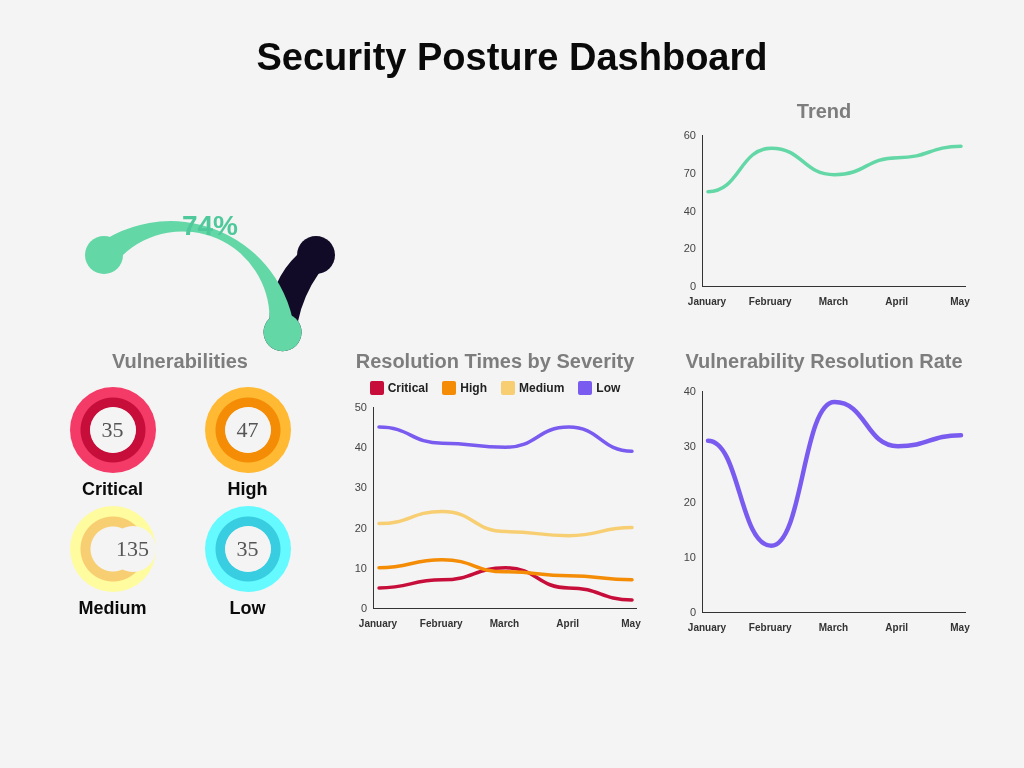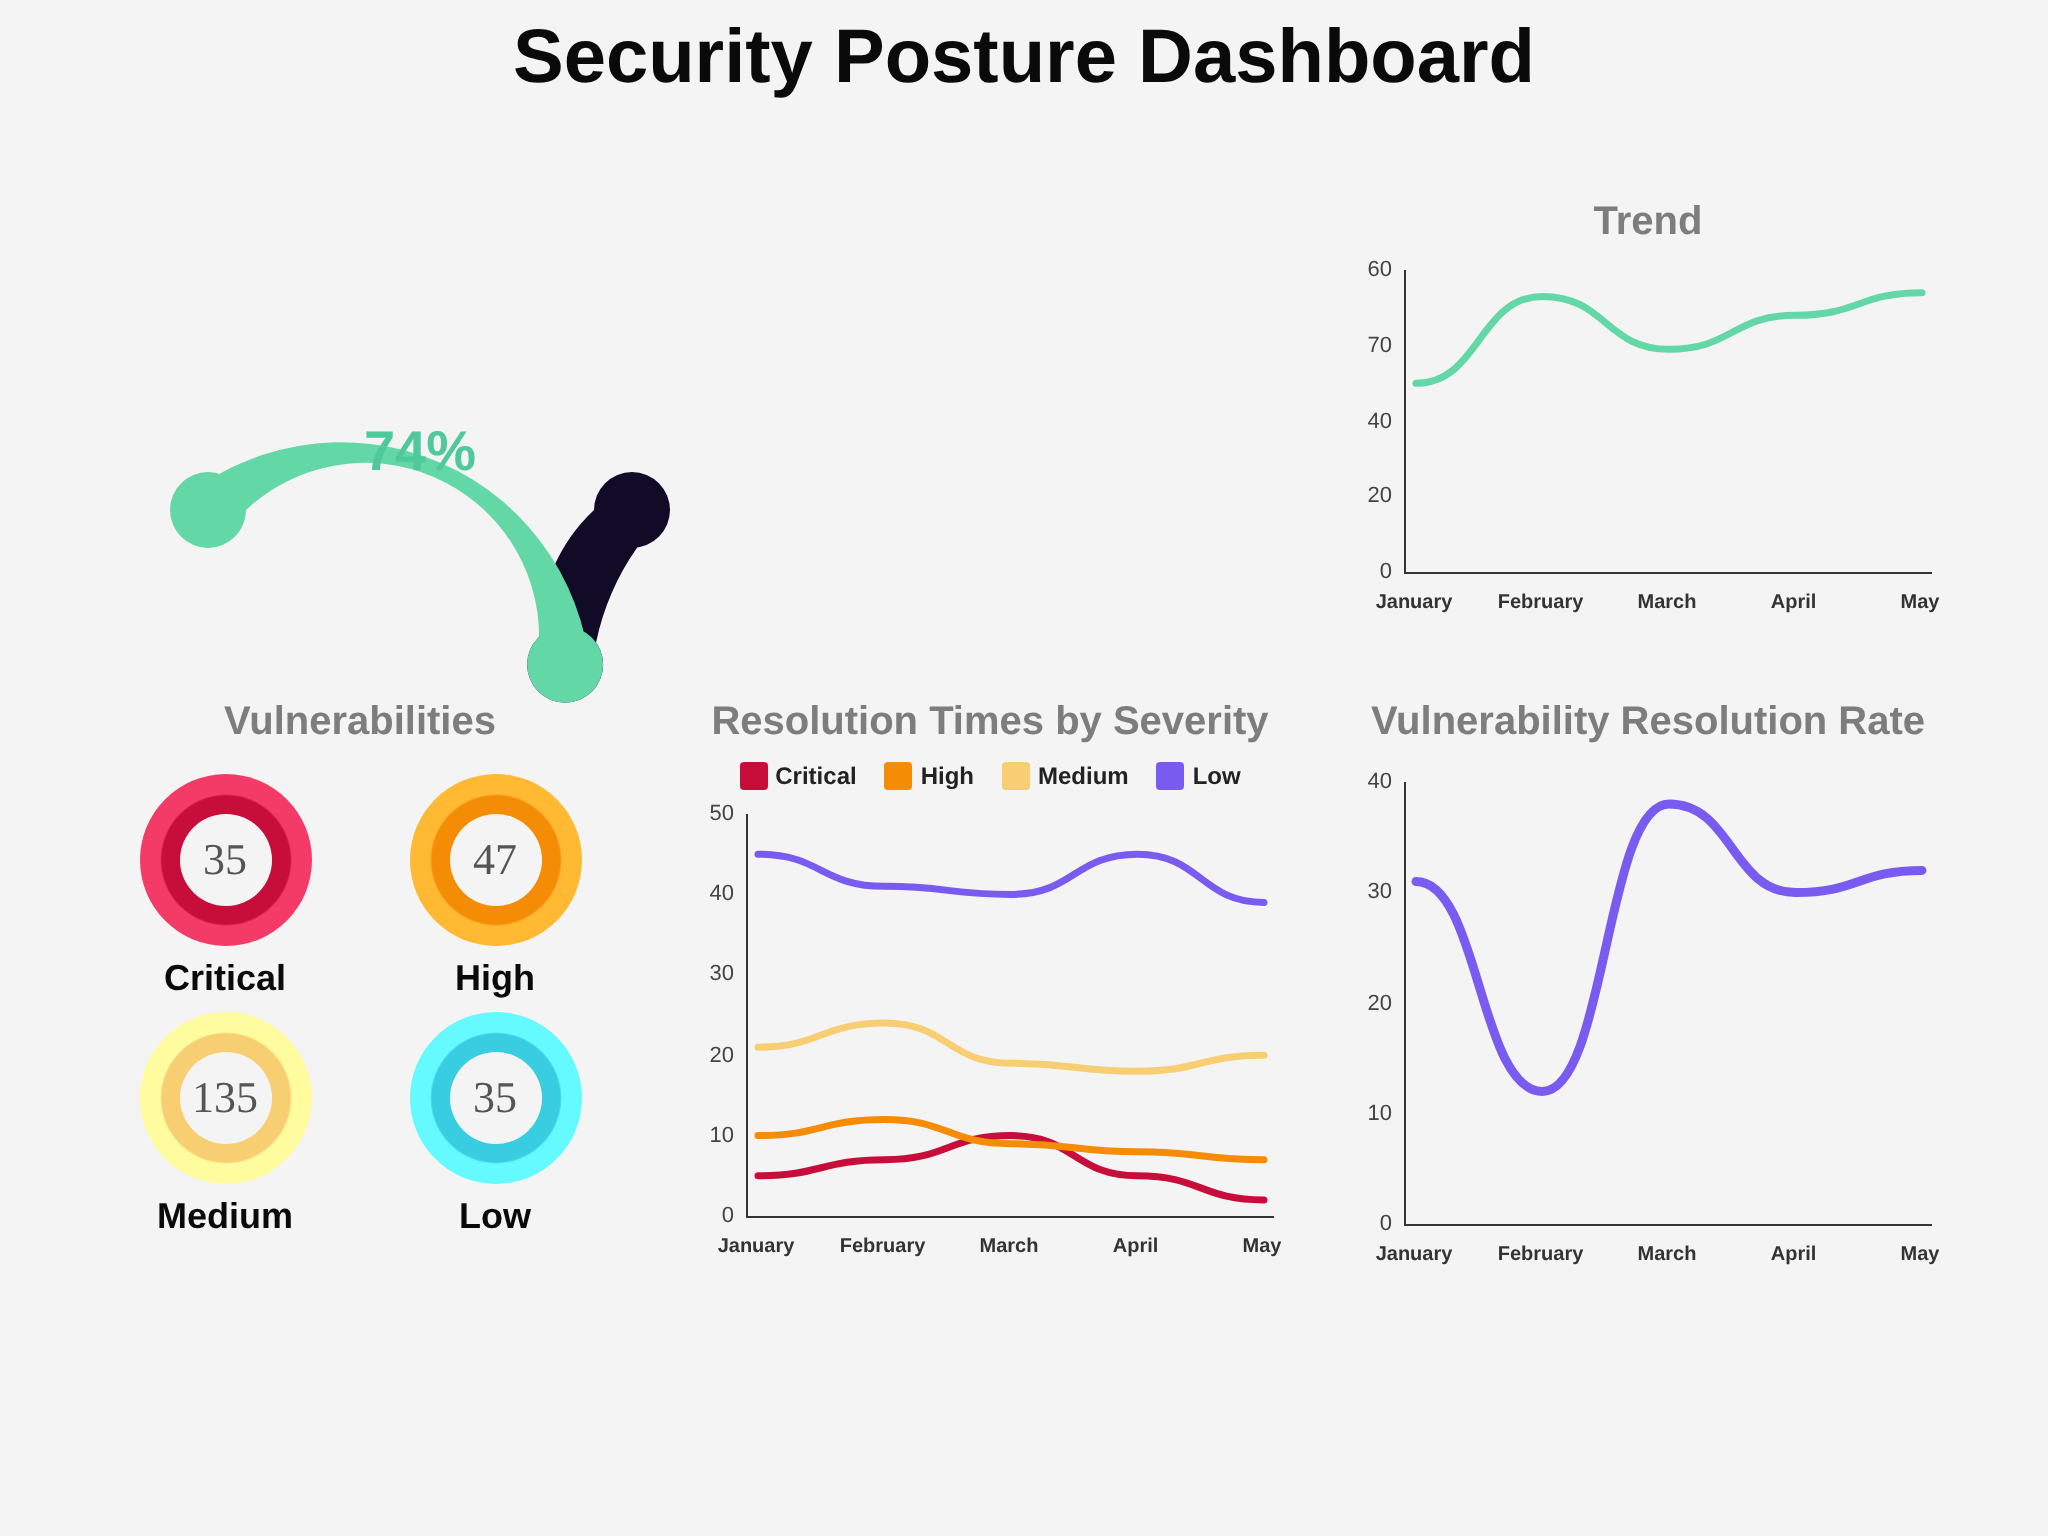--- a/index.html
+++ b/index.html
@@ -9,21 +9,21 @@
     background: #f4f4f4;
     font-family: -apple-system, "Segoe UI", Arial, sans-serif;
     overflow: hidden;
     position: relative;
   }
   .page-title {
     text-align: center;
     font-size: 38px;
     font-weight: 800;
     color: #0a0a0a;
-    padding-top: 8px;
+    padding-top: 36px;
   }
   .section-title {
     font-size: 20px;
     font-weight: 800;
     color: #7d7d7d;
     text-align: center;
   }
 
   
   .gauge-wrap {
@@ -207,21 +207,21 @@
         </div>
         <div class="donut-label">Critical</div>
       </div>
       <div class="donut-cell">
         <div class="donut" style="background: radial-gradient(circle, transparent 22px, rgb(244, 140, 6) 23px, rgb(244, 140, 6) 32px, rgb(255, 185, 51) 33px);">
           <div class="donut-inner">47</div>
         </div>
         <div class="donut-label">High</div>
       </div>
       <div class="donut-cell">
-        <div class="donut" style="background: radial-gradient(circle, transparent 22px, rgb(248, 206, 114) 23px, rgb(248, 206, 114) 32px, rgb(255, 251, 159) 33px);">
+        <div class="donut" style="background: radial-gradient(circle, transparent 22px, rgb(248, 206, 114) 23px, rgb(248, 206, 114) 32px, rgb(255, 251, 159) 33px); justify-content: flex-end;">
           <div class="donut-inner">135</div>
         </div>
         <div class="donut-label">Medium</div>
       </div>
       <div class="donut-cell">
         <div class="donut" style="background: radial-gradient(circle, transparent 22px, rgb(56, 205, 224) 23px, rgb(56, 205, 224) 32px, rgb(101, 250, 255) 33px);">
           <div class="donut-inner">35</div>
         </div>
         <div class="donut-label">Low</div>
       </div>

